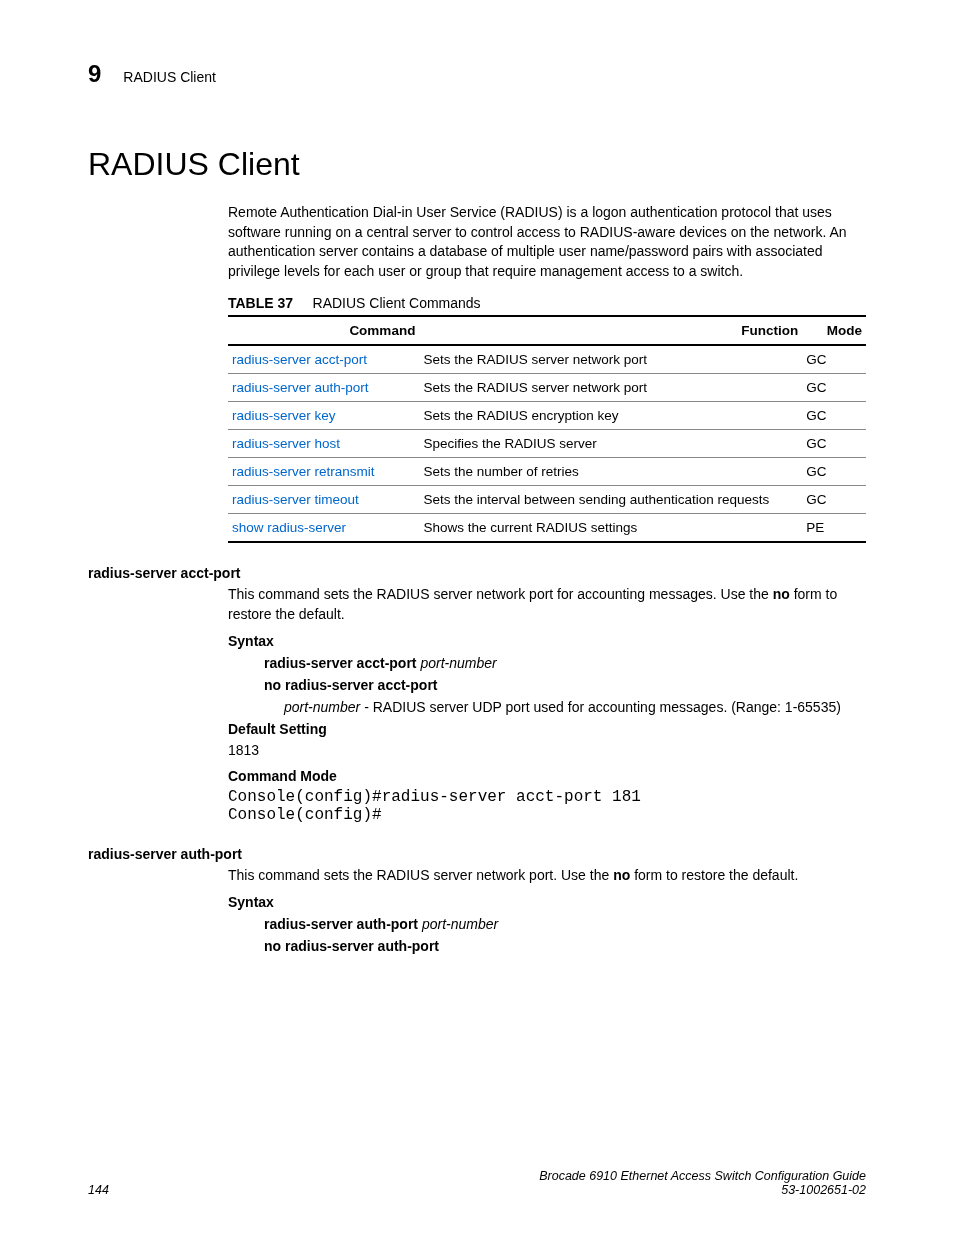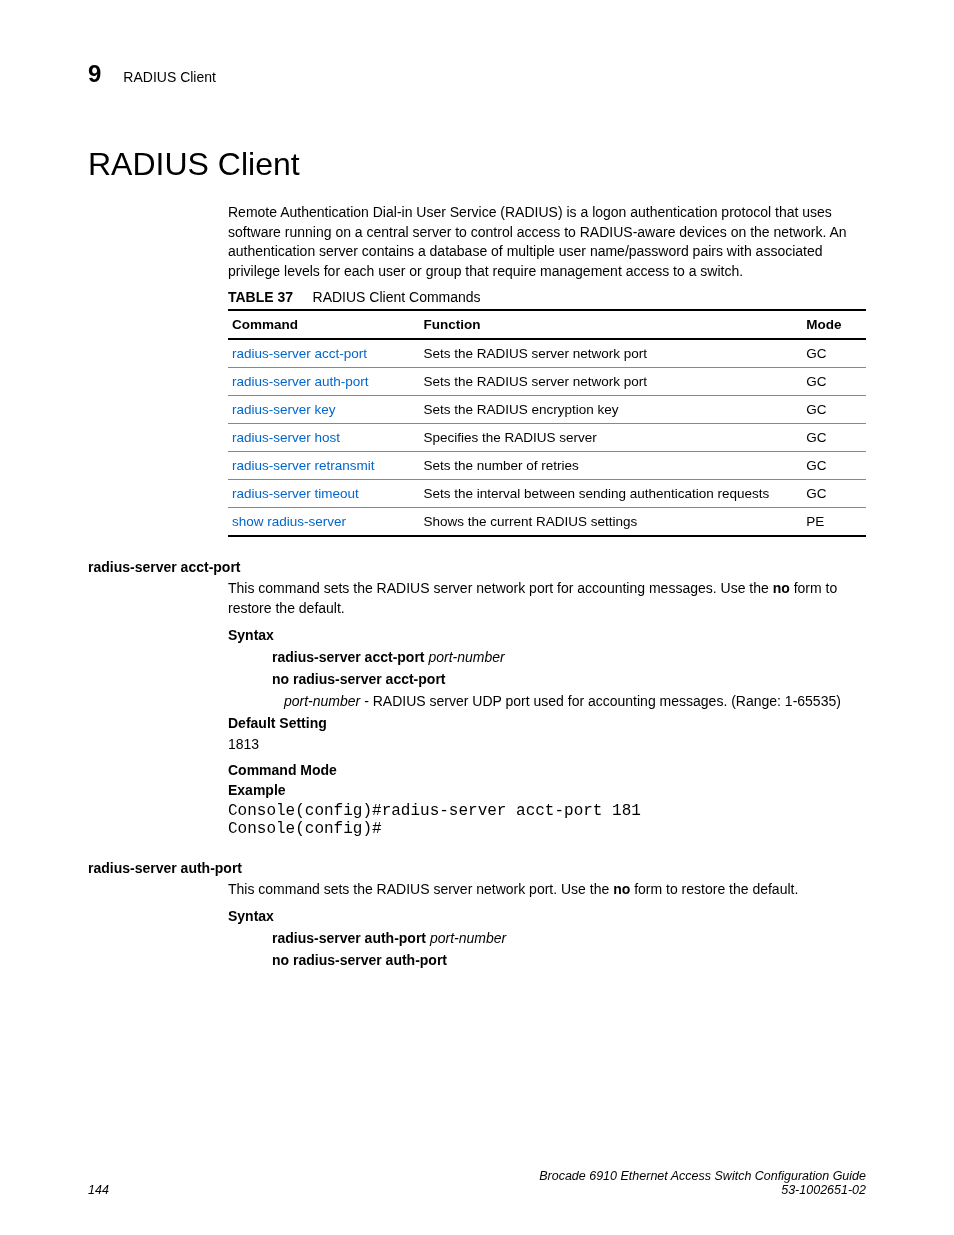--- a/index.html
+++ b/index.html
@@ -32,31 +32,31 @@
     font-family: Arial, Helvetica, sans-serif;
     font-weight: normal;
     font-size: 32px;
     margin: 0 0 20px 0;
   }
   .body-indent {
     margin-left: 140px;
   }
   p { margin: 0 0 8px 0; line-height: 1.4; }
   .tablecap {
-    margin-top: 8px;
+    margin-top: 14px;
     margin-bottom: 4px;
   }
   .tablecap .lbl { font-weight: bold; }
   table.cmds {
     border-collapse: collapse;
     width: 100%;
     font-size: 13.5px;
   }
   table.cmds th {
-    text-align: left;
+    text-align: right;
     font-weight: bold;
     border-top: 2px solid #000;
     border-bottom: 2px solid #000;
     padding: 6px 4px;
   }
   table.cmds td {
     border-bottom: 1px solid #888;
     padding: 6px 4px;
     vertical-align: top;
   }
@@ -66,21 +66,21 @@
     font-weight: bold;
     margin: 22px 0 4px 0;
     font-size: 14px;
   }
   .left-align { margin-left: 0; }
   .subhead {
     font-weight: bold;
     margin-bottom: 4px;
   }
   .syntax-block { margin-left: 28px; }
-  .syntax-block .syn-line { margin: 6px 16px; }
+  .syntax-block .syn-line { margin: 6px 8px; }
   .syntax-block .desc { margin: 6px 16px 6px 28px; }
   .italic { font-style: italic; }
   pre.example {
     font-family: "Courier New", monospace;
     font-size: 16px;
     margin: 2px 0 10px 0;
     white-space: pre;
   }
   .footer {
     position: absolute;
@@ -180,21 +180,20 @@
       <div class="desc">
         <span class="italic">port-number</span><span> - RADIUS server UDP port used for accounting messages. (Range: 1-65535)</span>
       </div>
     </div>
 
     <div class="subhead">Default Setting</div>
     <p>1813</p>
 
     <div class="subhead">Command Mode</div>
 
-    <div class="subhead">Example</div>
     <pre class="example">Console(config)#radius-server acct-port 181
 Console(config)#</pre>
   </div>
 
   <div class="sidehead left-align">radius-server auth-port</div>
   <div class="body-indent">
     <p>
       <span>This command sets the RADIUS server network port. Use the </span><span class="inline-bold">no</span><span> form to restore the default.</span>
     </p>
 

